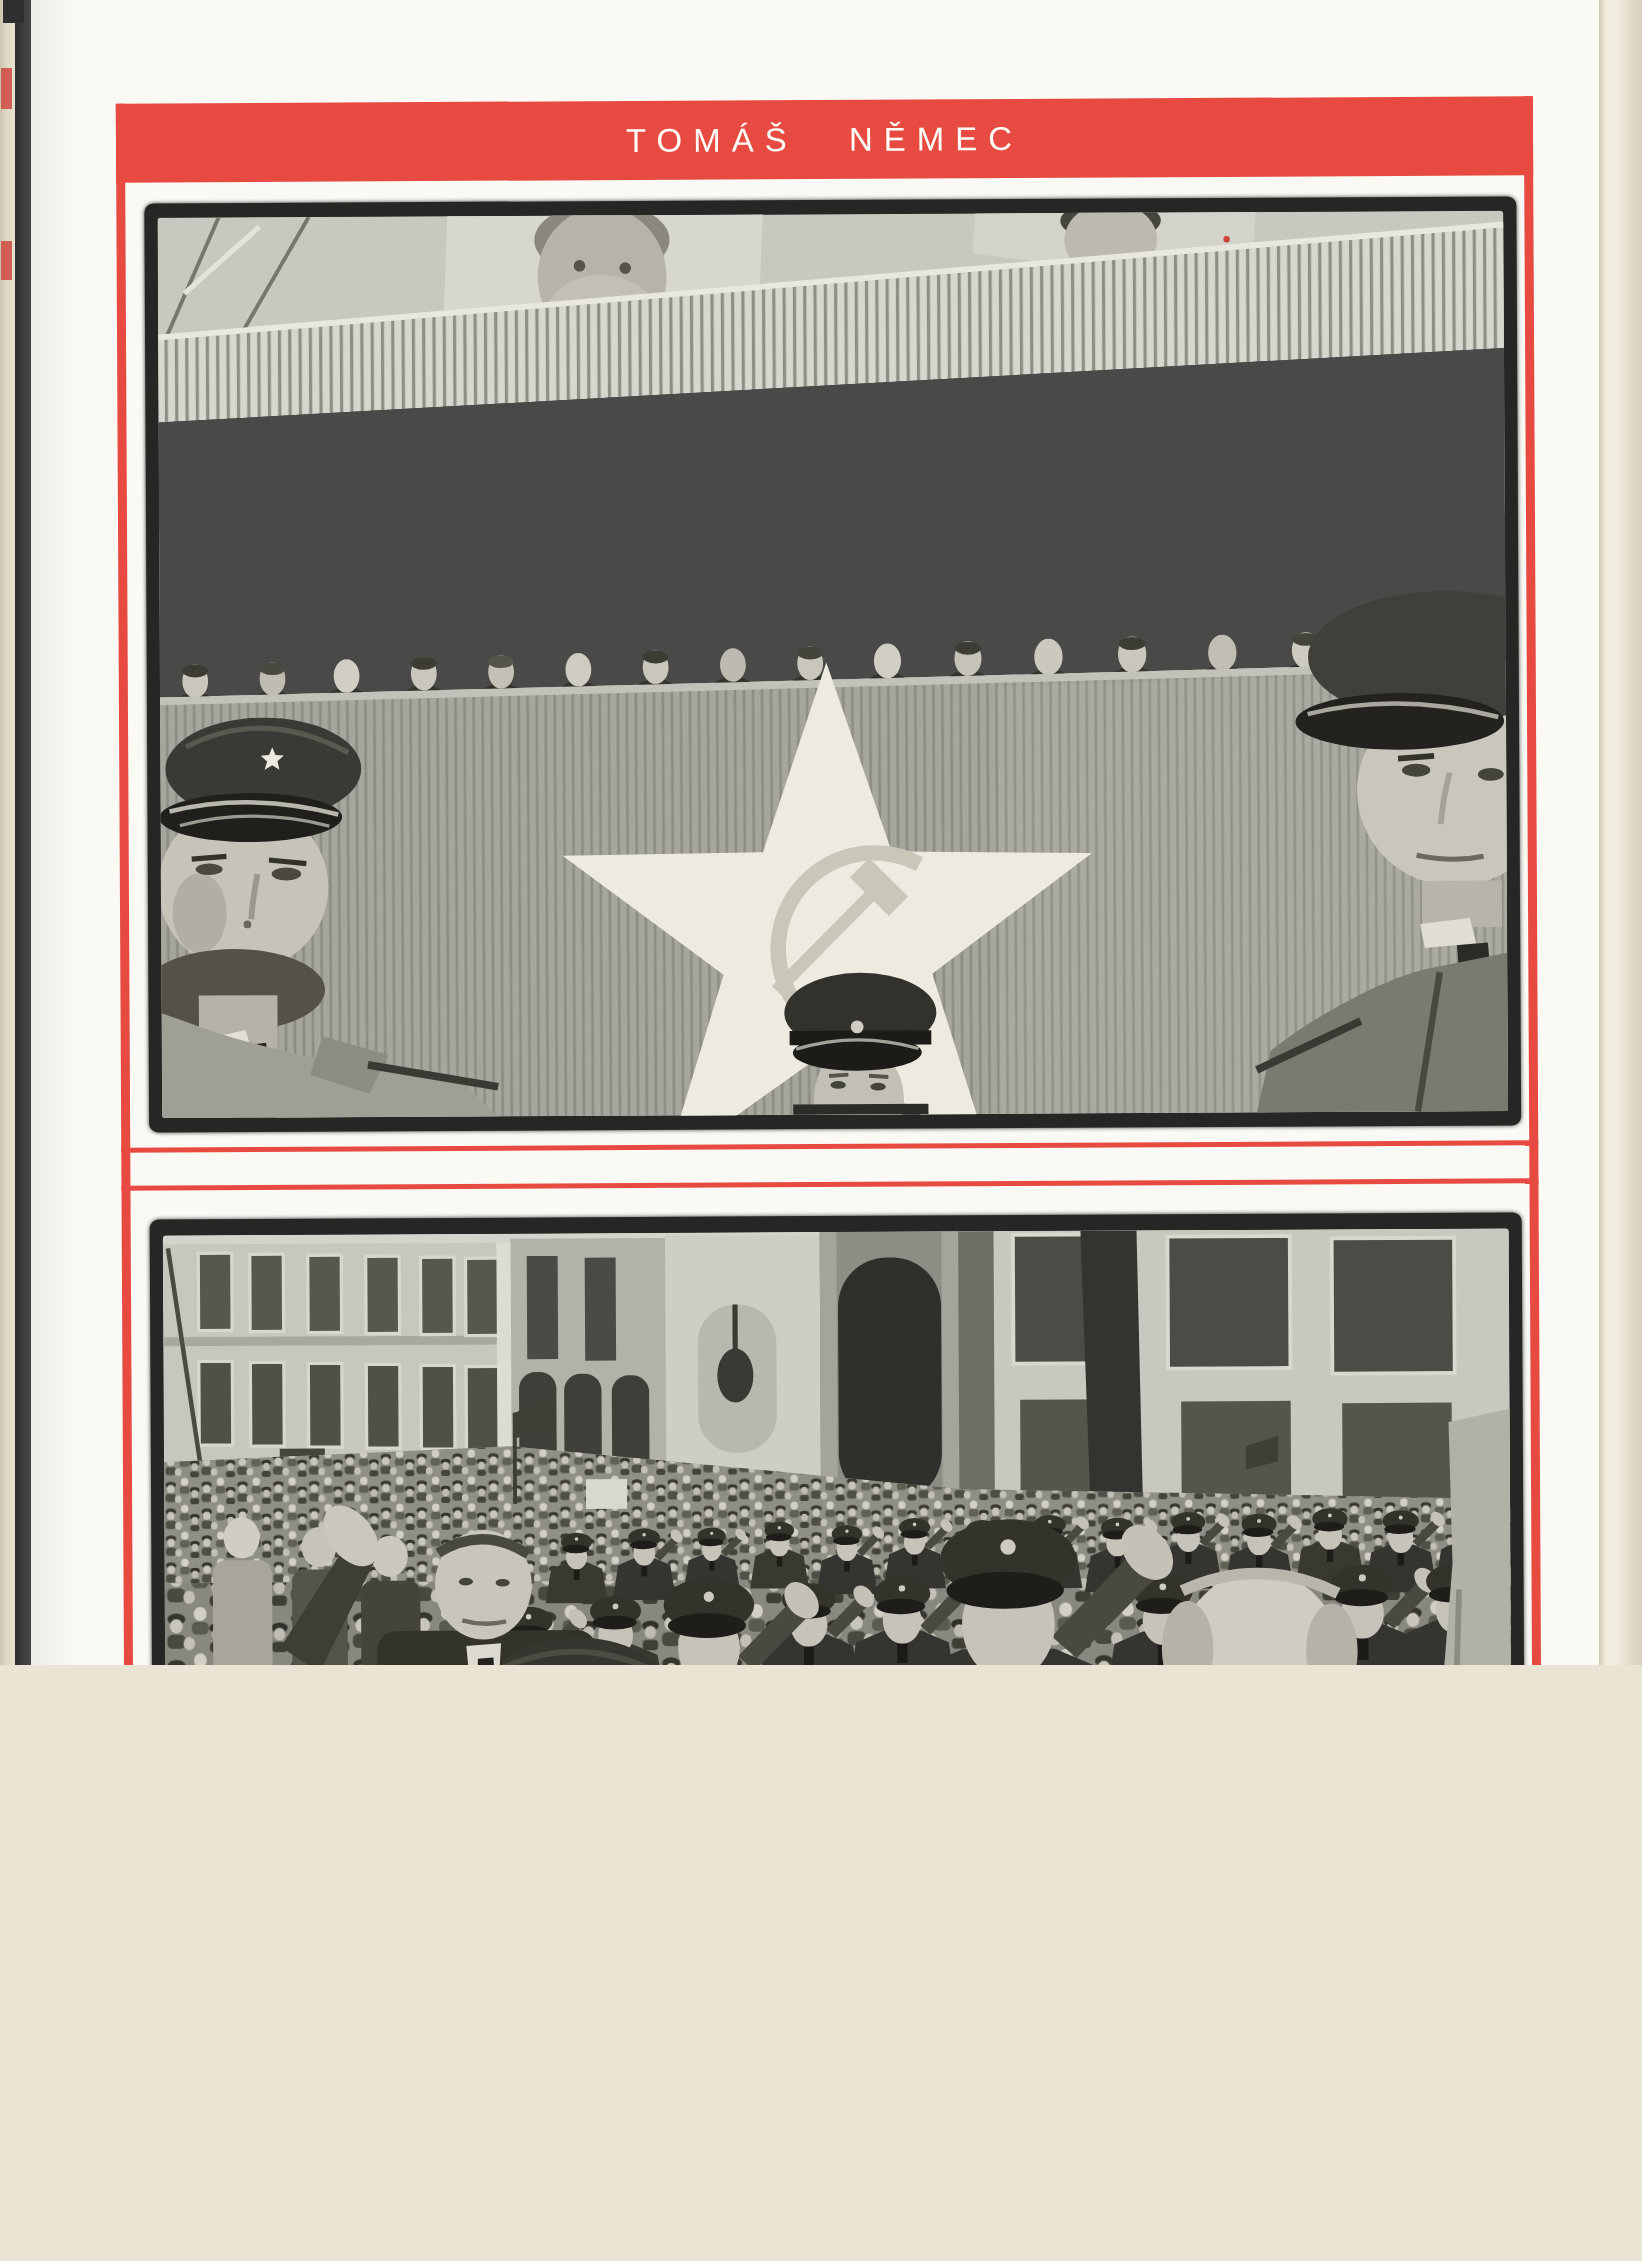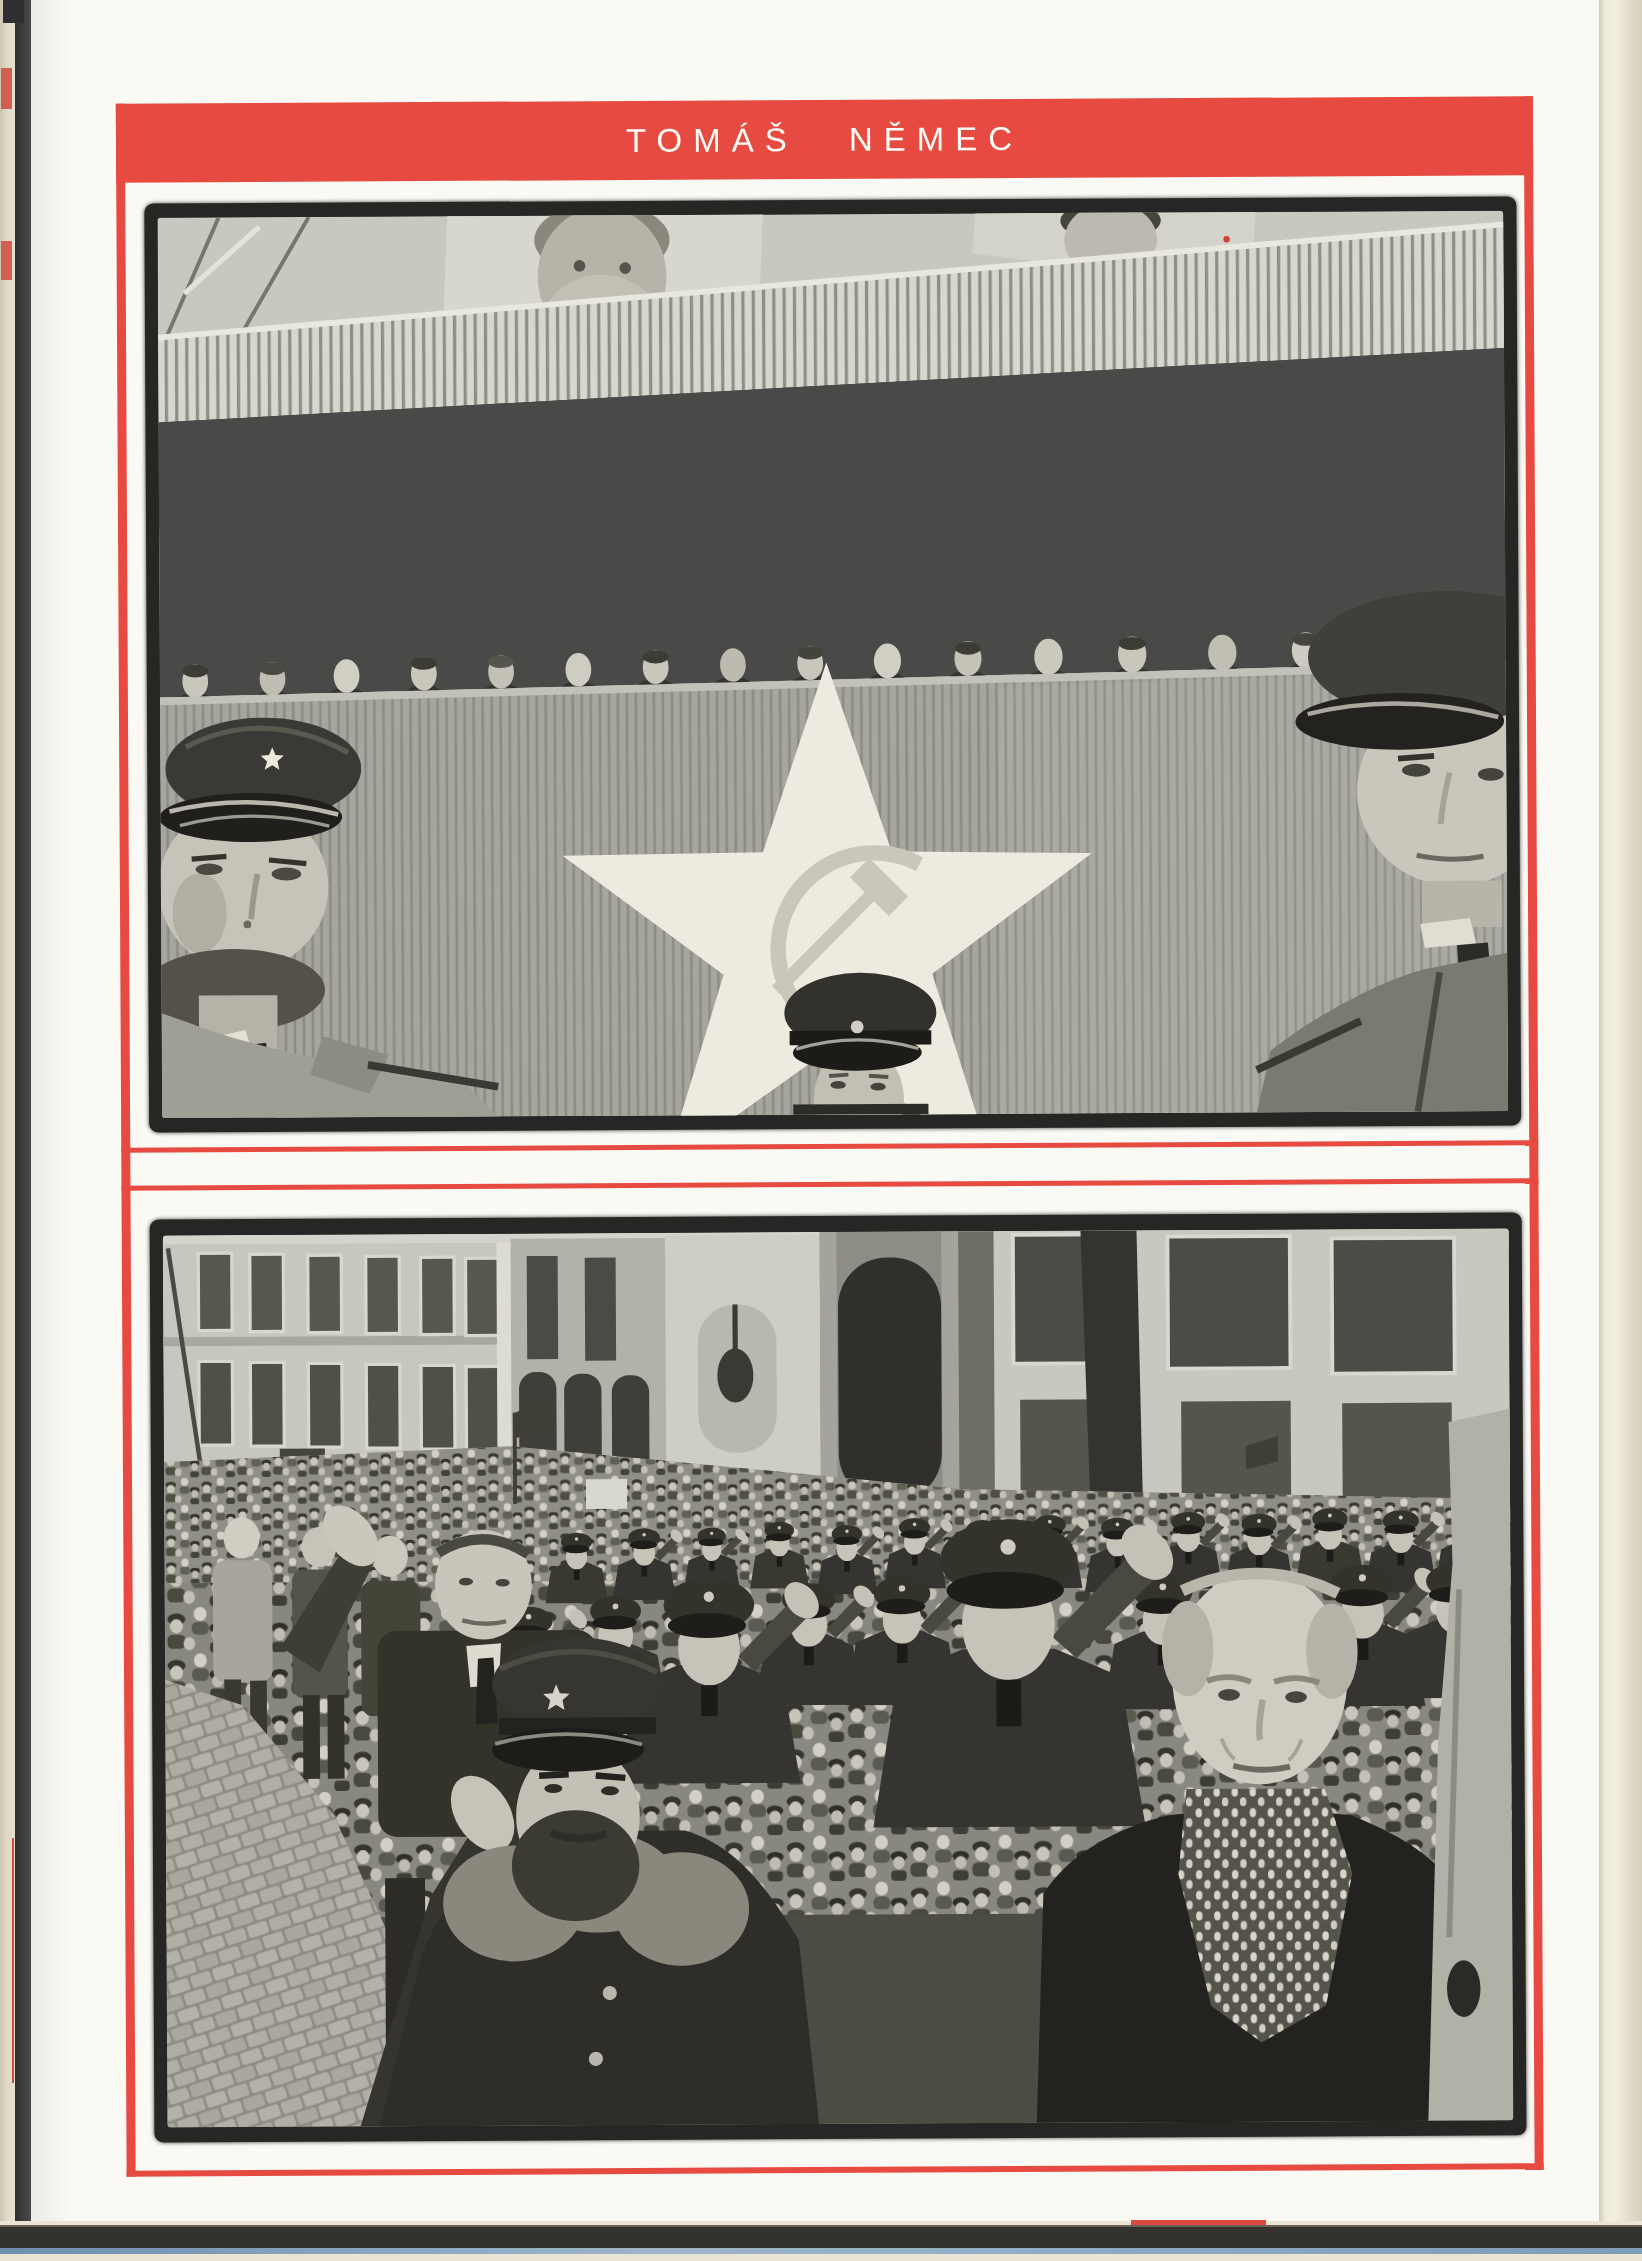--- a/index.html
+++ b/index.html
@@ -1,16 +1,16 @@
 <!DOCTYPE html>
 <html style="font-size:10.3px"><head>
 <meta charset="utf-8">
 <style>
   html,body{margin:0;padding:0;background:#e9e4d3;font-family:"Liberation Sans",sans-serif}
-  #scan{position:relative;width:1643px;height:2261px;background:#fde047;overflow:hidden}
+  #scan{position:relative;width:1643px;height:1665px;background:#fde047;overflow:hidden}
   .abs{position:absolute}
   
   #left-edge-cream{left:0;top:0;width:15.5px;height:2261px;background:linear-gradient(90deg,#cbc5b1 0%,#ddd7c4 40%,#e9e4d2 100%)}
   #left-black-bar{left:15px;top:0;width:16px;height:2224px;background:linear-gradient(90deg,#2e2d2f 0%,#3f3e40 55%,#4a4948 100%)}
   #corner-notch{left:3.2px;top:0;width:20.6px;height:23px;background:#2f2e30}
   .red-edge-mark{left:1.3px;width:11px;background:#cf4a40;opacity:.85}
   #red-hairline{left:12.2px;top:1838px;width:1.9px;height:245px;background:#d04a40}
   #right-edge{left:1599px;top:0;width:44px;height:2261px;background:linear-gradient(90deg,#cfc9b6 0%,#eeeadc 14%,#f2eee1 38%,#e3ddcb 68%,#d5cfbc 100%)}
   #page{left:30px;top:0;width:1569px;height:2221px;background:#faf9f4}
   #page-gutter{left:30px;top:0;width:45px;height:2221px;background:linear-gradient(90deg,rgba(60,50,30,.07),rgba(60,50,30,0))}

